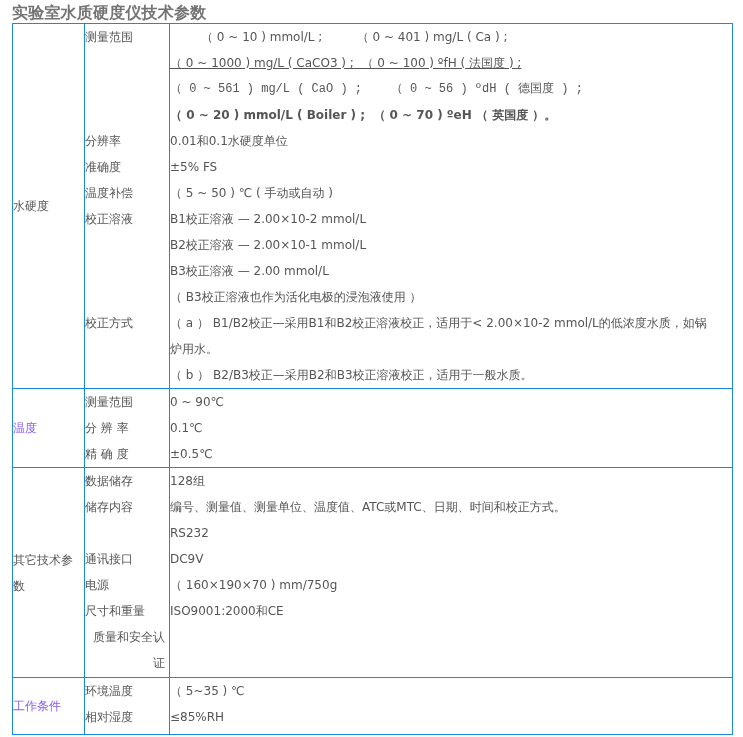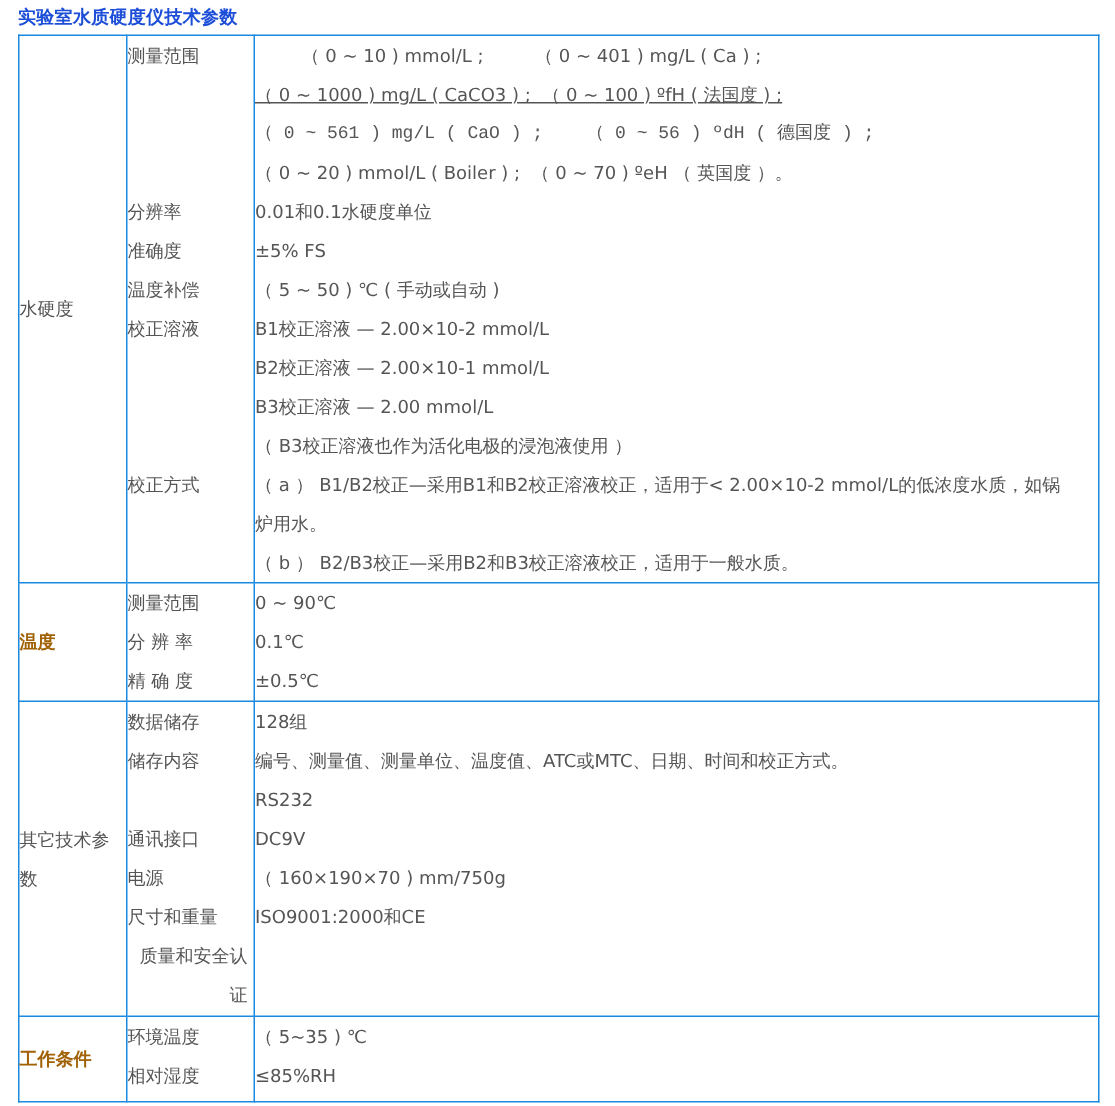--- a/index.html
+++ b/index.html
@@ -3,37 +3,37 @@
 <meta charset="utf-8">
 <style>
   html, body { margin: 0; padding: 0; background: #ffffff; }
   body {
     width: 743px; height: 737px; position: relative; overflow: hidden;
     font-family: "DejaVu Sans", "Liberation Sans", sans-serif;
     color: #555555; font-size: 12px;
   }
   .title {
     position: absolute; left: 12px; top: 3px;
-    font-weight: bold; font-size: 12px; color: #1d4ed8; letter-spacing: 0.2px;
+    font-weight: bold; font-size: 16px; color: #737373; letter-spacing: 0.2px;
   }
   table.spec {
     position: absolute; left: 12px; top: 23px;
     width: 720px; border-collapse: collapse; table-layout: fixed;
   }
   table.spec td {
     border: 1.5px solid #1a8ae0; vertical-align: top; padding: 0;
   }
   table.spec col.c1 { width: 72px; }
   table.spec col.c2 { width: 85px; }
   table.spec col.c3 { width: 563px; }
   td.group { vertical-align: middle !important; }
   .line { height: 26px; line-height: 26px; white-space: nowrap; }
   .wrap { line-height: 26px; white-space: normal; }
   .group-label { line-height: 26px; padding-left: 0; }
-  .bold { font-weight: bold; color: #a16207; }
+  .bold { font-weight: normal; color: #8b5cf6; }
   .cell-pad { padding-left: 1px; }
 </style>
 </head>
 <body>
 
 <div class="title">实验室水质硬度仪技术参数</div>
 
 <table class="spec">
   <colgroup>
       <col class="c1">
@@ -57,21 +57,21 @@
       <div class="line">校正溶液</div>
       <div class="line"></div>
           <div class="line"></div>
           <div class="line"></div>
       <div class="line">校正方式</div>
     </td>
     <td class="cell-pad">
       <div class="line" style="white-space:pre;margin-left:31px;">（ 0 ~ 10 ) mmol/L ;         （ 0 ~ 401 ) mg/L ( Ca ) ;</div>
       <div class="line" style="white-space:pre;text-decoration:underline;">（ 0 ~ 1000 ) mg/L ( CaCO3 ) ;  （ 0 ~ 100 ) ºfH ( 法国度 ) ;</div>
       <div class="line" style="white-space:pre;font-family:Liberation Mono, monospace;">（ 0 ~ 561 ) mg/L ( CaO ) ;    （ 0 ~ 56 ) ºdH ( 德国度 ) ;</div>
-      <div class="line" style="white-space:pre;">（ 0 ~ 20 ) mmol/L ( Boiler ) ;  （ 0 ~ 70 ) ºeH （ 英国度 ）。</div>
+      <div class="line" style="white-space:pre;font-weight:bold;">（ 0 ~ 20 ) mmol/L ( Boiler ) ;  （ 0 ~ 70 ) ºeH （ 英国度 ）。</div>
       <div class="line">0.01和0.1水硬度单位</div>
       <div class="line">±5% FS</div>
       <div class="line">（ 5 ~ 50 ) ℃ ( 手动或自动 )</div>
       <div class="line">B1校正溶液 — 2.00×10-2 mmol/L</div>
       <div class="line">B2校正溶液 — 2.00×10-1 mmol/L</div>
       <div class="line">B3校正溶液 — 2.00 mmol/L</div>
       <div class="line">（ B3校正溶液也作为活化电极的浸泡液使用 ）</div>
       <div class="wrap" style="padding-right:14px;">（ a ） B1/B2校正—采用B1和B2校正溶液校正，适用于&lt; 2.00×10-2 mmol/L的低浓度水质，如锅炉用水。</div>
       <div class="line">（ b ） B2/B3校正—采用B2和B3校正溶液校正，适用于一般水质。</div>
     </td>

